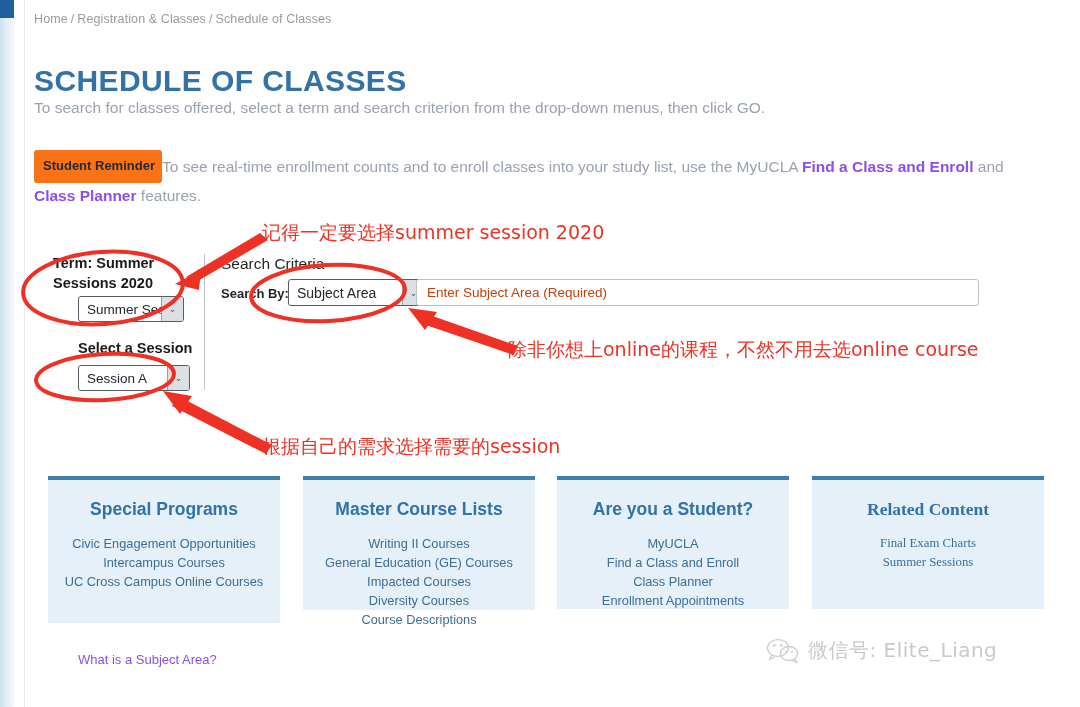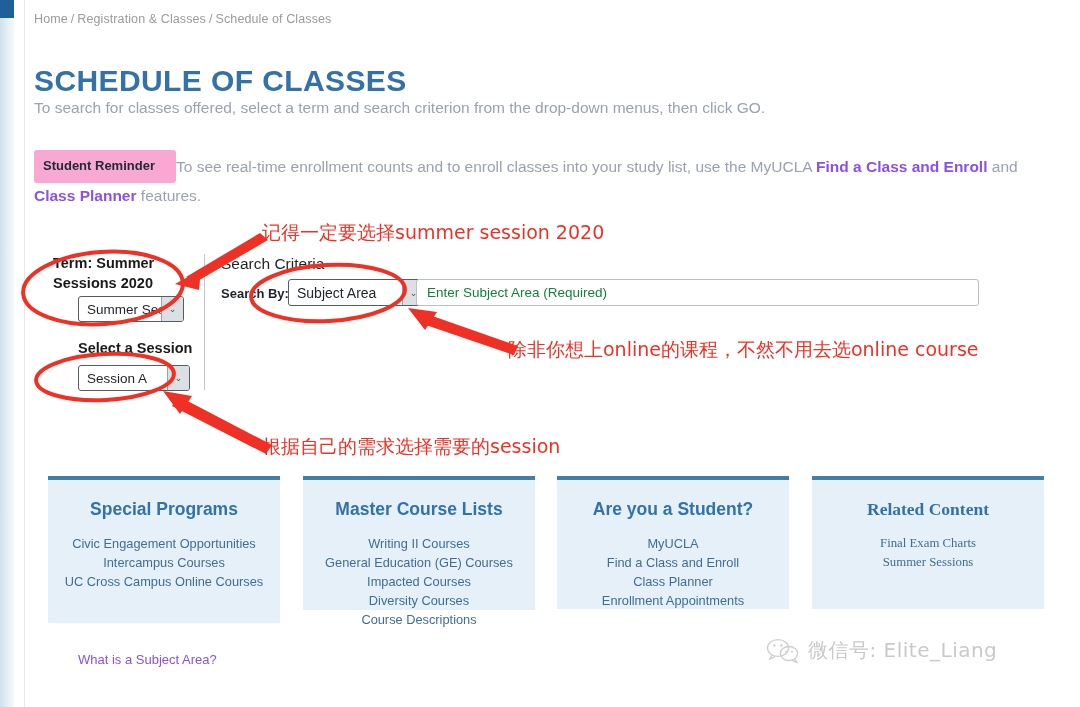--- a/index.html
+++ b/index.html
@@ -61,25 +61,25 @@
   }
 
   
   #reminder {
     position: absolute; left: 8px; top: 150px;
     width: 1010px;
     font-size: 15.5px; line-height: 26px; color: #9aa1b0;
   }
   #reminder-badge {
     display: inline-block;
-    background: #f9a8d4;
+    background: #f97316;
     color: #222a33;
     font-weight: bold;
     font-size: 13px;
-    padding: 3px 21px 4px 9px;
+    padding: 3px 7px 4px 9px;
     border-radius: 3px;
     vertical-align: 2px;
   }
   .link-purple { color: #8c4fe8; font-weight: bold; }
 
   
   #form-area {
     position: absolute; left: 0; top: 246px;
     width: 1054px; height: 180px;
   }
@@ -133,21 +133,21 @@
   #search-by-label {
     position: absolute; left: 195px; top: 40px;
     font-size: 13px; font-weight: bold; color: #1f2329;
   }
   #searchby-select { left: 262px; top: 33px; width: 137px; height: 27px; font-size: 14px; }
   #subject-input {
     position: absolute; left: 390px; top: 33px;
     width: 563px; height: 27px;
     border: 1px solid #b9bfc6; border-radius: 3px;
     background: #fff;
-    font-size: 13.5px; color: #15803d;
+    font-size: 13.5px; color: #c2410c;
     padding: 0 0 0 10px;
     display: flex; align-items: center;
   }
 
   
   #annotations {
     position: absolute; left: 0; top: 0;
     width: 1080px; height: 707px;
     pointer-events: none;
   }

